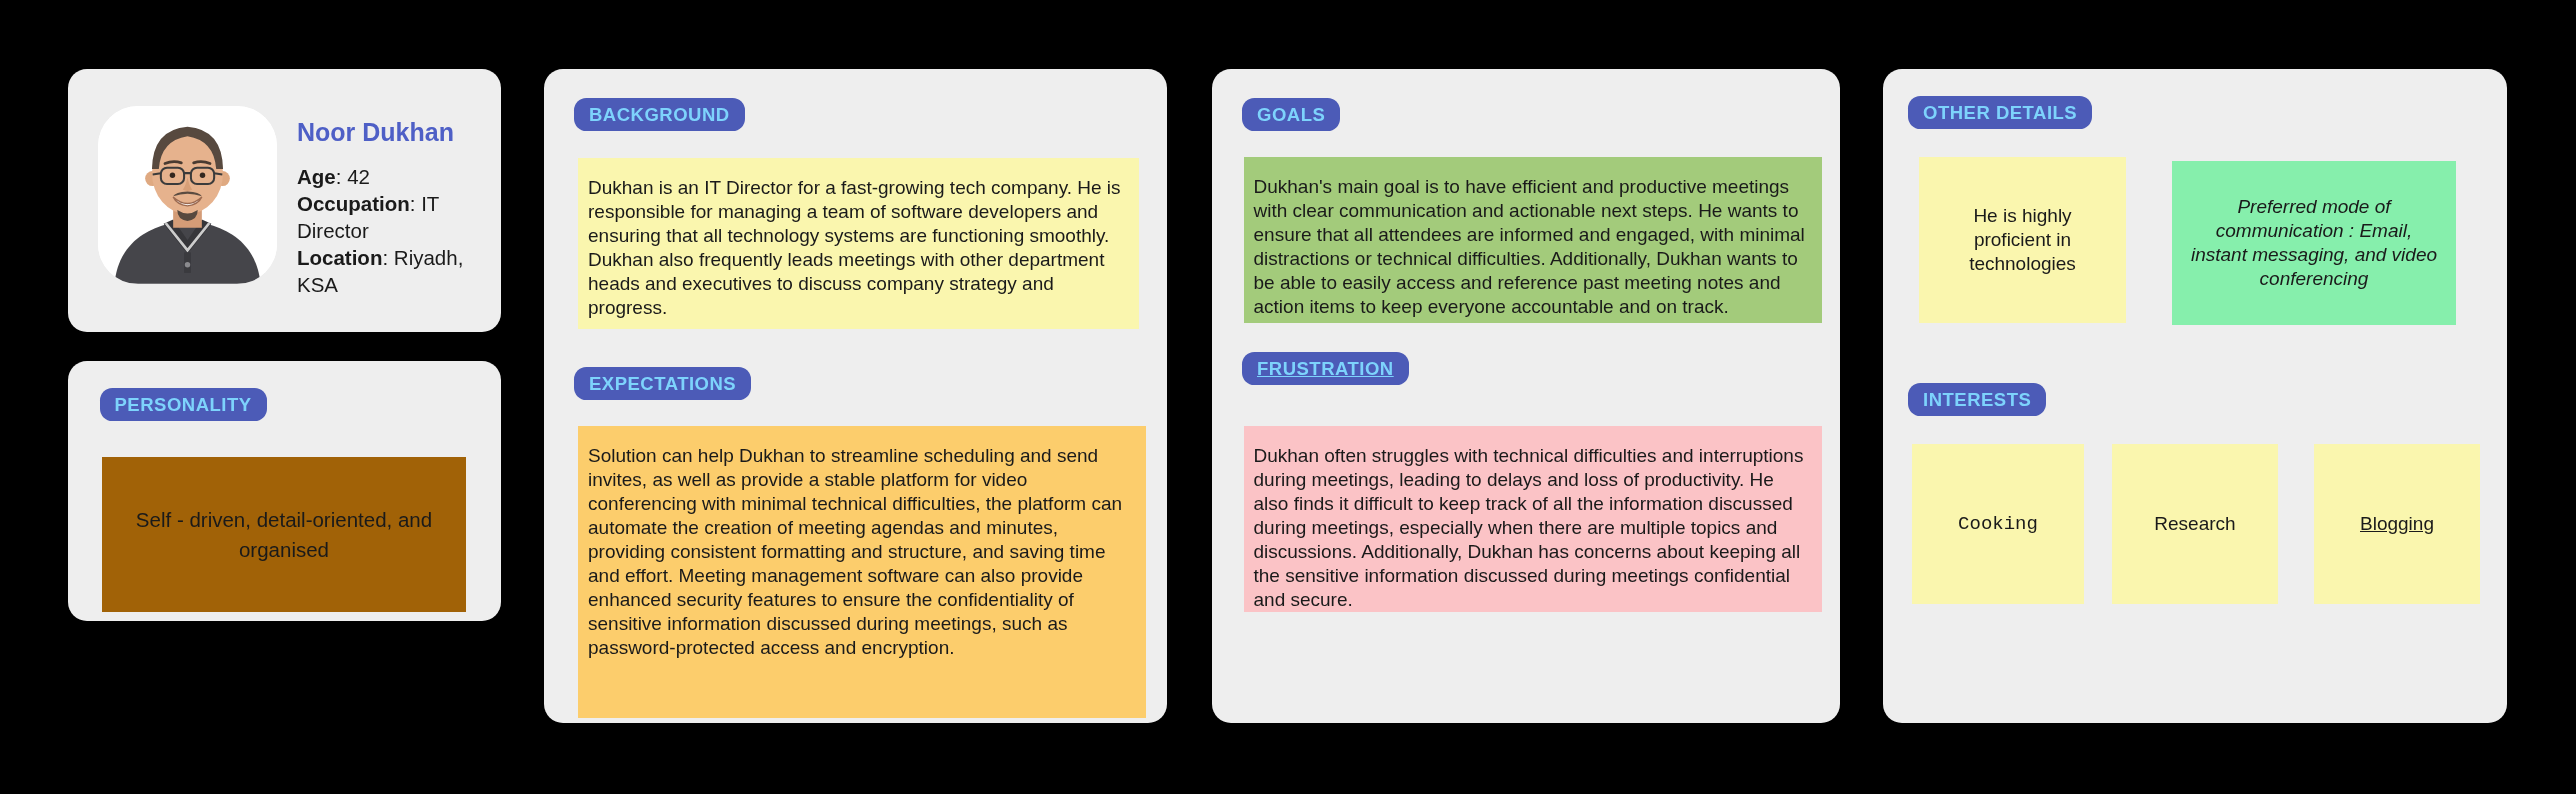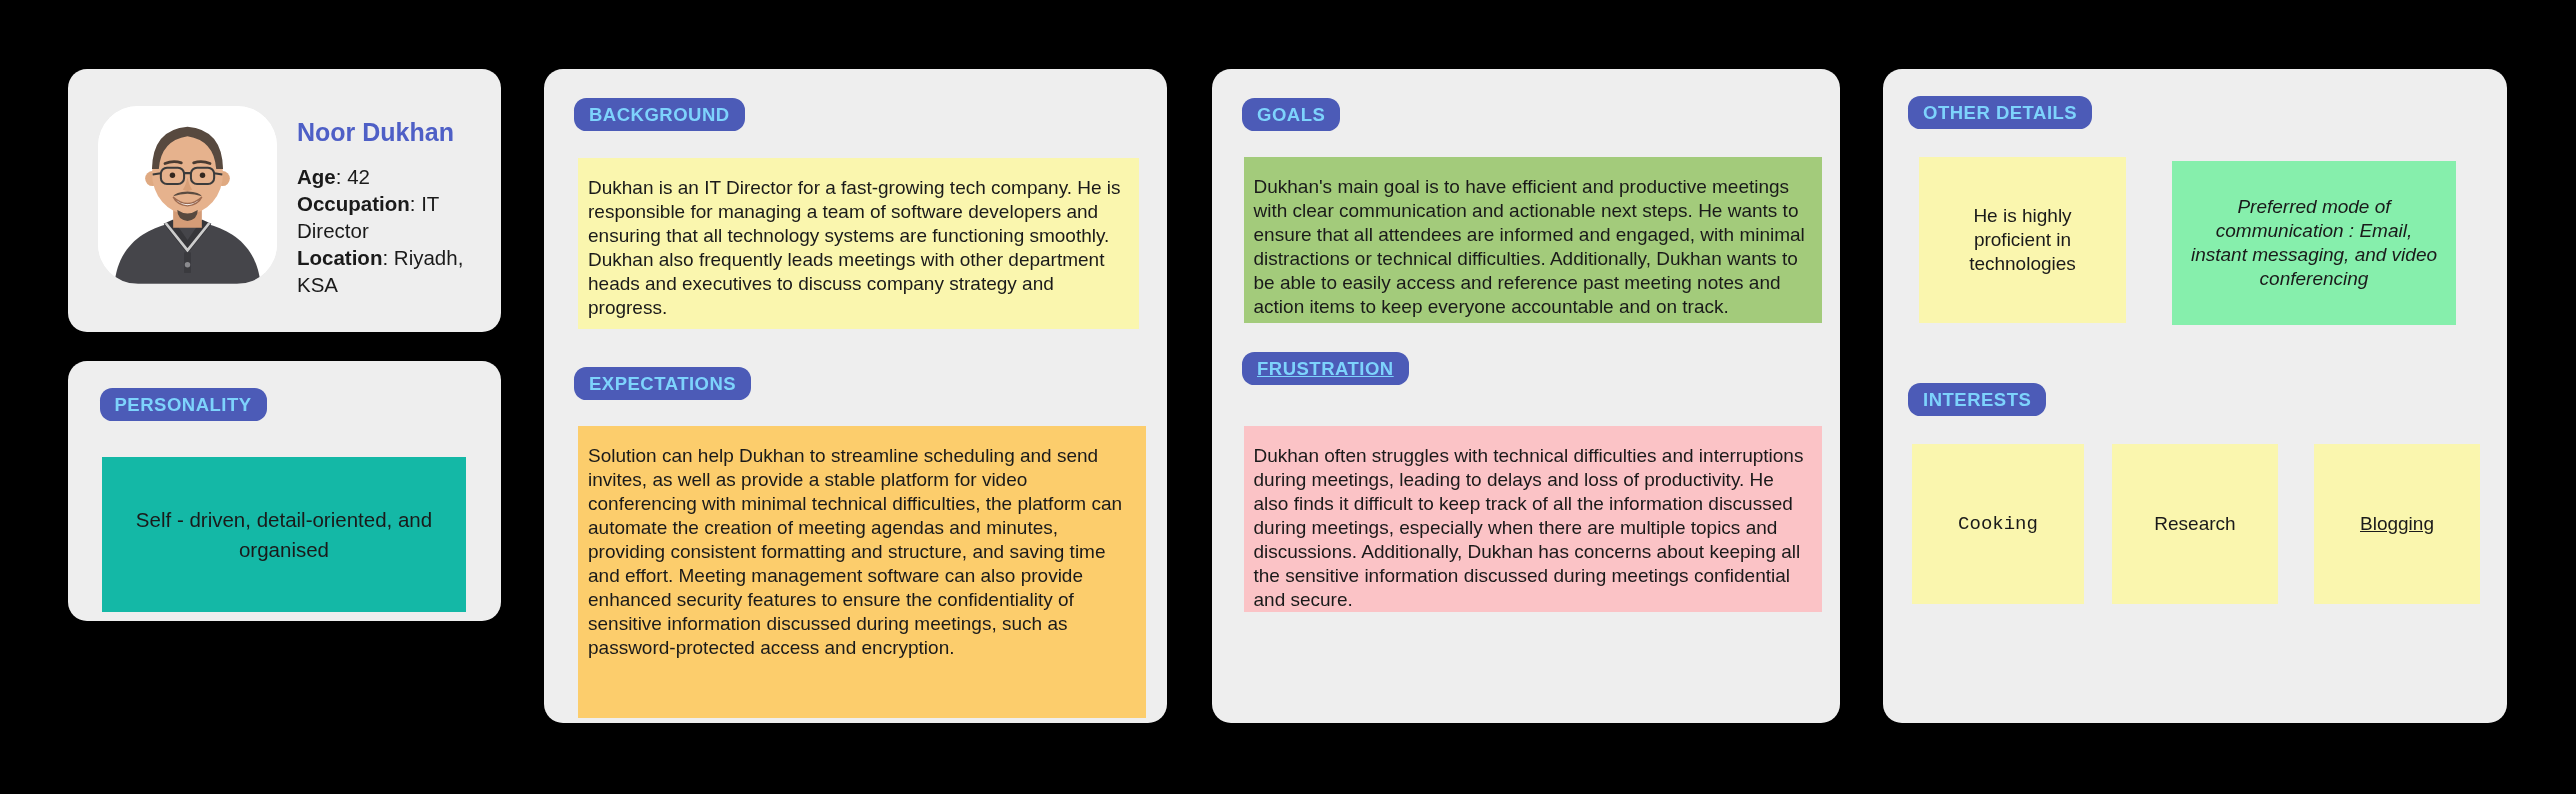--- a/index.html
+++ b/index.html
@@ -96,21 +96,21 @@
     <h1 id="persona-name">Noor Dukhan</h1>
     <div id="profile-fields">
       <div class="field"><span class="field-label">Age</span><span>: </span><span>42</span></div>
       <div class="field"><span class="field-label">Occupation</span><span>: </span><span>IT Director</span></div>
       <div class="field"><span class="field-label">Location</span><span>: </span><span>Riyadh, KSA</span></div>
     </div>
   </section>
 
   <section class="card" id="personality-card">
     <span class="badge" id="personality-badge">PERSONALITY</span>
-    <div class="note centered" id="personality-note" style="background: #14b8a6;">Self - driven, detail-oriented, and organised</div>
+    <div class="note centered" id="personality-note" style="background: #a16207;">Self - driven, detail-oriented, and organised</div>
   </section>
 
   <section class="card" id="bg-exp-card">
     <span class="badge" id="background-badge">BACKGROUND</span>
     <div class="note" id="background-note" style="background: rgb(250, 246, 174);">Dukhan is an IT Director for a fast-growing tech company. He is responsible for managing a team of software developers and ensuring that all technology systems are functioning smoothly. Dukhan also frequently leads meetings with other department heads and executives to discuss company strategy and progress.</div>
     <span class="badge" id="expectations-badge">EXPECTATIONS</span>
     <div class="note" id="expectations-note" style="background: rgb(252, 205, 108);">Solution can help Dukhan to streamline scheduling and send invites, as well as provide a stable platform for video conferencing with minimal technical difficulties, the platform can automate the creation of meeting agendas and minutes, providing consistent formatting and structure, and saving time and effort. Meeting management software can also provide enhanced security features to ensure the confidentiality of sensitive information discussed during meetings, such as password-protected access and encryption.</div>
   </section>
 
   <section class="card" id="goals-fru-card">

